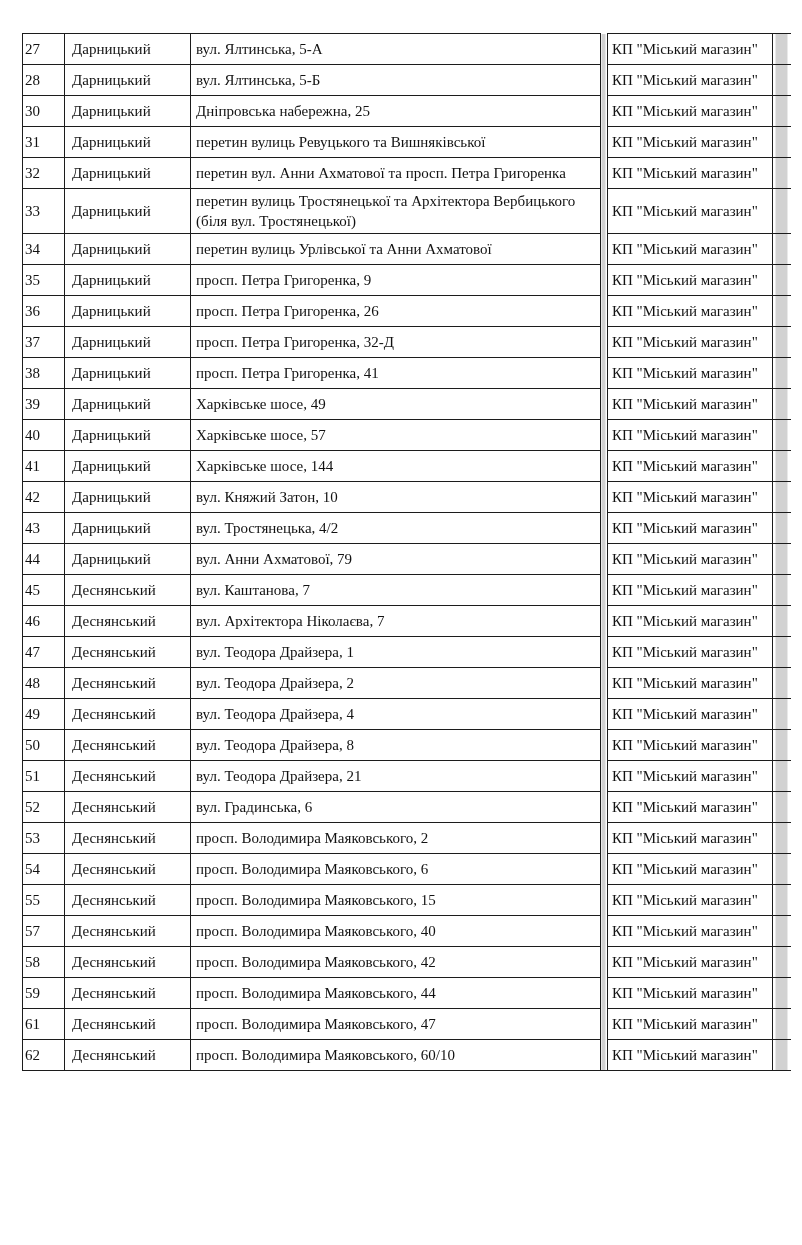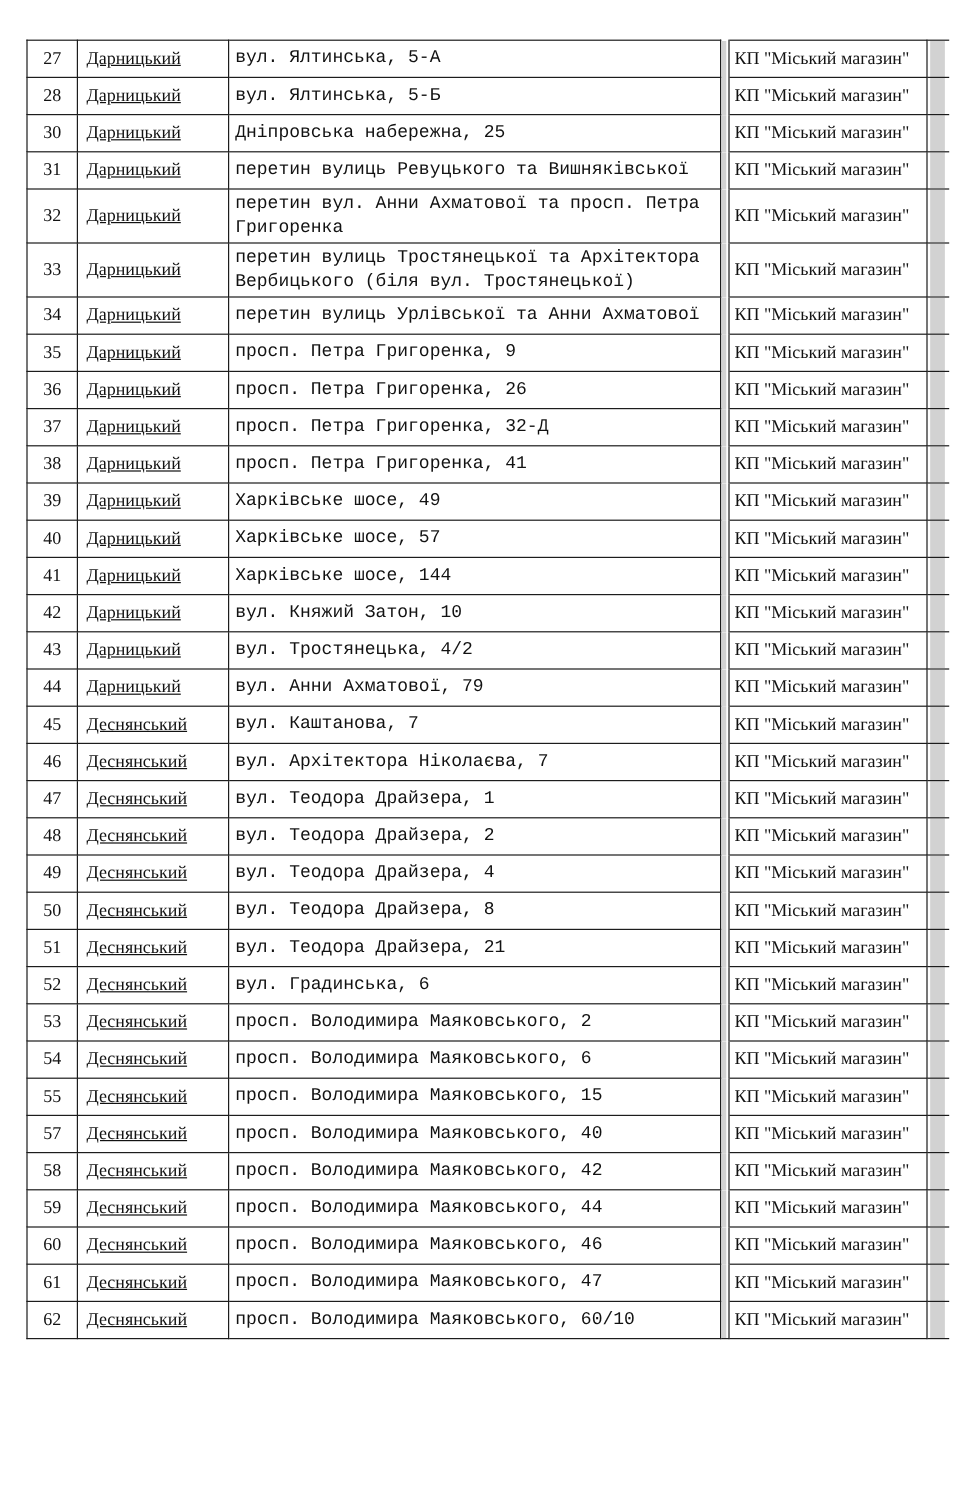--- a/index.html
+++ b/index.html
@@ -34,30 +34,27 @@
   .doc-table tr {
     height: 31px;
   }
   
   .doc-table td.num-cell,
   .doc-table td.district-cell,
   .doc-table td.address-cell {
     border: 1px solid #1c1c1c;
   }
   .doc-table td.num-cell {
-    text-align: center;
     padding: 2px 2px;
   }
   .doc-table td.district-cell {
     padding-left: 7px;
-    text-decoration: underline;
   }
   .doc-table td.address-cell {
     padding-left: 5px;
-    font-family: Liberation Mono, monospace;
   }
   
   .doc-table td.spacer-cell {
     border-top: none;
     border-bottom: none;
     border-left: 1px solid #1c1c1c;
     border-right: 1px solid #1c1c1c;
     padding: 0;
     background: linear-gradient(to right, #d2d2d2 0px, #d2d2d2 4px, #ffffff 4px);
   }
@@ -336,28 +333,20 @@
     </tr>
         <tr>
       <td class="num-cell">59</td>
       <td class="district-cell">Деснянський</td>
       <td class="address-cell">просп. Володимира Маяковського, 44</td>
       <td class="spacer-cell"></td>
       <td class="operator-cell">КП "Міський магазин"</td>
       <td class="rstrip-cell"></td>
     </tr>
         <tr>
-      <td class="num-cell">60</td>
-      <td class="district-cell">Деснянський</td>
-      <td class="address-cell">просп. Володимира Маяковського, 46</td>
-      <td class="spacer-cell"></td>
-      <td class="operator-cell">КП "Міський магазин"</td>
-      <td class="rstrip-cell"></td>
-    </tr>
-        <tr>
       <td class="num-cell">61</td>
       <td class="district-cell">Деснянський</td>
       <td class="address-cell">просп. Володимира Маяковського, 47</td>
       <td class="spacer-cell"></td>
       <td class="operator-cell">КП "Міський магазин"</td>
       <td class="rstrip-cell"></td>
     </tr>
         <tr>
       <td class="num-cell">62</td>
       <td class="district-cell">Деснянський</td>

